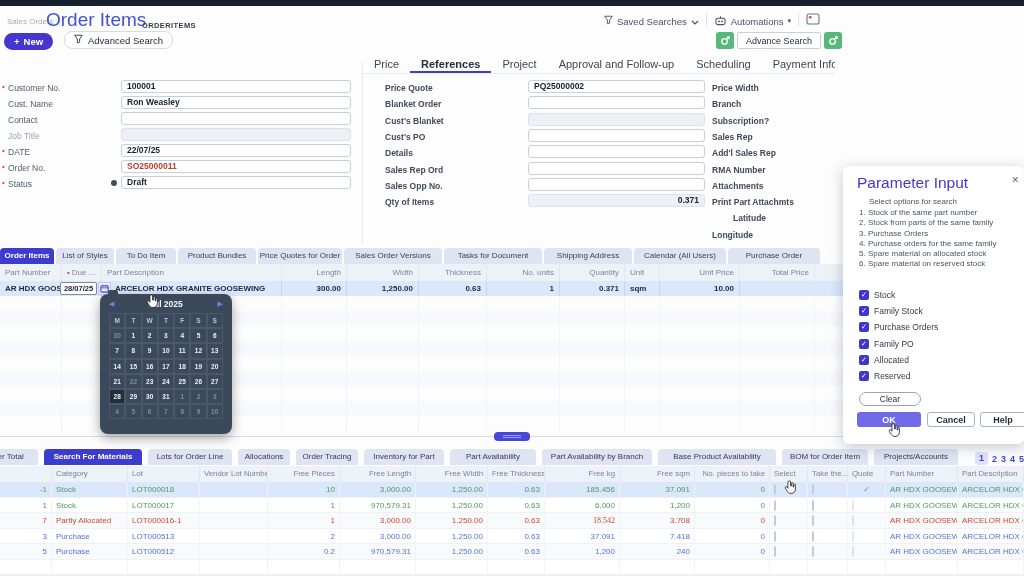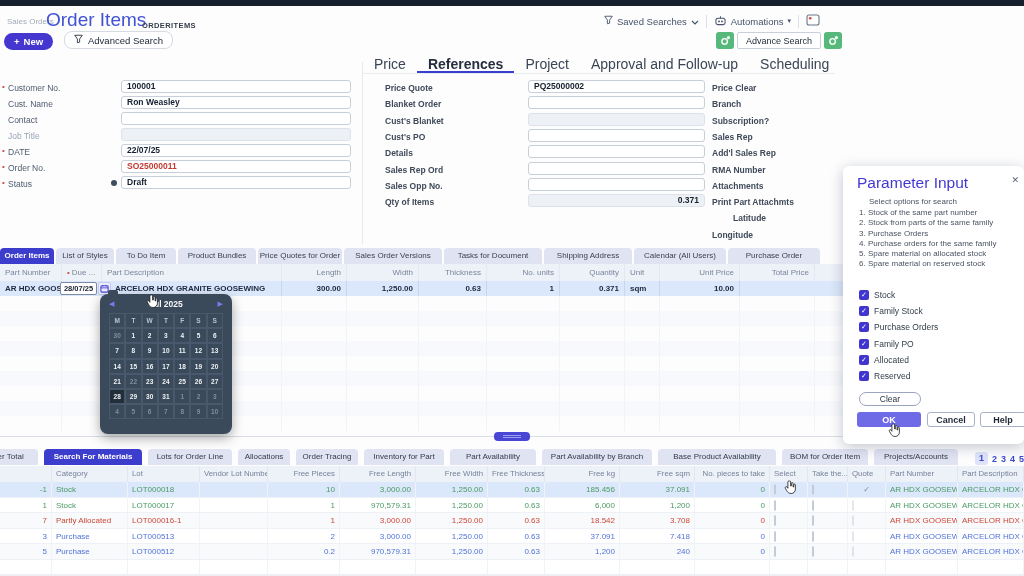--- a/index.html
+++ b/index.html
@@ -5,21 +5,21 @@
   *{box-sizing:border-box;margin:0;padding:0}
   html,body{width:1024px;height:576px;overflow:hidden}
   body{position:relative;font-family:"Liberation Sans","DejaVu Sans",sans-serif;background:#eceef1;-webkit-font-smoothing:antialiased}
   .abs{position:absolute}
   .topbar{left:0;top:0;width:1024px;height:6px;background:#16202c}
   .app{left:0;top:6px;width:1024px;height:563px;background:#fdfdfe}
   
   .crumbs{left:7px;top:11px;font-size:8px;color:#a3abb7;display:flex;gap:4px;align-items:center}
   .page-title{left:46px;top:3px;font-size:19px;color:#4152d6;font-weight:500}
   .page-code{left:142px;top:15px;font-size:7.5px;font-weight:700;color:#333d4b;letter-spacing:.4px}
-  .toolbar{left:604px;top:7px;display:flex;align-items:center;gap:7px;font-size:9.5px;color:#46536a;height:16px}
+  .toolbar{left:604px;top:7px;display:flex;gap:7px;font-size:9.5px;color:#46536a;height:16px}
   .tb-item{display:flex;align-items:center;gap:4px;cursor:pointer}
   .tb-sep{width:1px;height:13px;background:#dbe0e8}
   .caret{font-size:7px;color:#46536a}
   
   .btn-new{left:4px;top:27px;height:17px;padding:0 10px;border:none;border-radius:9px;background:#4536cf;color:#fff;font-size:9.5px;font-weight:700;display:flex;align-items:center;gap:4px;font-family:inherit}
   .btn-adv{left:64px;top:25px;height:18px;padding:0 9px;border:1px solid #d5dae3;border-radius:8px;background:#fff;color:#212b3a;font-size:9.5px;display:flex;align-items:center;gap:5px;font-family:inherit}
   .adv-group{left:716px;top:26px;display:flex;gap:3px;align-items:center}
   .gbtn{width:18px;height:17px;background:#56b87b;border-radius:3px;display:flex;align-items:center;justify-content:center}
   .wbtn{height:17px;padding:0 8px;border:1px solid #c9cfdb;border-radius:2px;background:#fff;font-size:9px;color:#1f2937;font-family:inherit}
   
@@ -28,21 +28,21 @@
   .req{position:absolute;left:2px;top:3px;color:#d2493c;font-size:8px;line-height:8px}
   .flabel{position:absolute;left:8px;top:3px;font-size:8.5px;color:#4e5c6d;white-space:nowrap}
   .muted{color:#99a5b4}
   .finput{position:absolute;left:121px;top:0;width:230px;height:13px;border:1px solid #c6cfda;border-radius:3px;background:#fff;font-size:8.5px;font-weight:700;color:#15202e;padding:0 5px;line-height:11px;overflow:hidden;white-space:nowrap}
   .finput.dis{background:#edf0f4;border-color:#dce2e9}
   .finput.redv{color:#c23a31}
   .sdot{position:absolute;left:111px;top:4px;width:6px;height:6px;border-radius:50%;background:#3e4d5f}
   .vdiv{left:362px;top:56px;width:1px;height:182px;background:#e7eaef}
   
   .detail-tabs{left:363px;top:50px;width:472px;height:18px;display:flex;border-bottom:1px solid #e9ecf1;overflow:hidden}
-  .dtab{padding:0 11px;font-size:14px;line-height:16px;color:#3a4554;white-space:nowrap;flex:none;cursor:pointer}
+  .dtab{padding:0 11px;font-size:11px;line-height:16px;color:#3a4554;white-space:nowrap;flex:none;cursor:pointer}
   .dtab.active{color:#262e3e;font-weight:700;border-bottom:2px solid #3a3fd2}
   
   .refs-left{left:373px;top:74px;width:349px;height:164px}
   .rrow{position:absolute;height:16px;width:100%}
   .rlabel{position:absolute;left:12px;top:3px;font-size:8.5px;font-weight:700;color:#3f4a59;white-space:nowrap}
   .rinput{position:absolute;left:155px;top:0;width:177px;height:13px;border:1px solid #c6cfda;border-radius:3px;background:#fff;font-size:8.5px;font-weight:700;color:#15202e;padding:0 5px;line-height:11px}
   .rinput.dis{background:#edf0f4;border-color:#dce2e9}
   .rinput.ar{text-align:right}
   .rinput.small{width:45px}
   .rinput.second{left:205px;width:127px}
@@ -261,21 +261,21 @@
         <span class="rlabel">Sales Opp No.</span>
         <div class="rinput"></div>
       </div>
       <div class="rrow" style="top: 114.1px;">
         <span class="rlabel">Qty of Items</span>
         <div class="rinput dis ar">0.371</div>
       </div>
     </div>
   <div class="abs refs-right" id="refs-right">
       <div class="rrow" style="top: 0px;">
-        <span class="rlabel" style="left: 0px;">Price Clear</span>
+        <span class="rlabel" style="left: 0px;">Price Width</span>
       </div>
       <div class="rrow" style="top: 16.3px;">
         <span class="rlabel" style="left: 0px;">Branch</span>
       </div>
       <div class="rrow" style="top: 32.6px;">
         <span class="rlabel muted" style="left: 0px;">Subscription?</span>
       </div>
       <div class="rrow" style="top: 48.9px;">
         <span class="rlabel" style="left: 0px;">Sales Rep</span>
       </div>
@@ -561,21 +561,21 @@
       </div>
       <div class="mrow alt">
         <div class="mcell ar redt" style="width: 52px;">7</div>
         <div class="mcell redt" style="width: 76px;">Partly Allocated</div>
         <div class="mcell redt" style="width: 72px;">LOT000016-1</div>
         <div class="mcell redt" style="width: 68px;"></div>
         <div class="mcell ar redt" style="width: 72px;">1</div>
         <div class="mcell ar redt" style="width: 76px;">3,000.00</div>
         <div class="mcell ar redt" style="width: 72px;">1,250.00</div>
         <div class="mcell ar redt" style="width: 57px;">0.63</div>
-        <div class="mcell ar redt" style="width: 75px;">18.542</div>
+        <div class="mcell ar redt" style="width: 75px; font-family: Liberation Serif, serif;">18.542</div>
         <div class="mcell ar redt" style="width: 75px;">3.708</div>
         <div class="mcell ar redt" style="width: 75px;">0</div>
         <div class="mcell redt" style="width: 38px;"><span class="cb"></span></div>
         <div class="mcell redt" style="width: 40px;"><span class="cb"></span></div>
         <div class="mcell redt" style="width: 38px;"><span class="cb faint"></span></div>
         <div class="mcell redt" style="width: 72px;">AR HDX GOOSEWING</div>
         <div class="mcell redt" style="width: 66px;">ARCELOR HDX GRANITE GOOSEWING</div>
       </div>
       <div class="mrow">
         <div class="mcell ar blue" style="width: 52px;">3</div>

